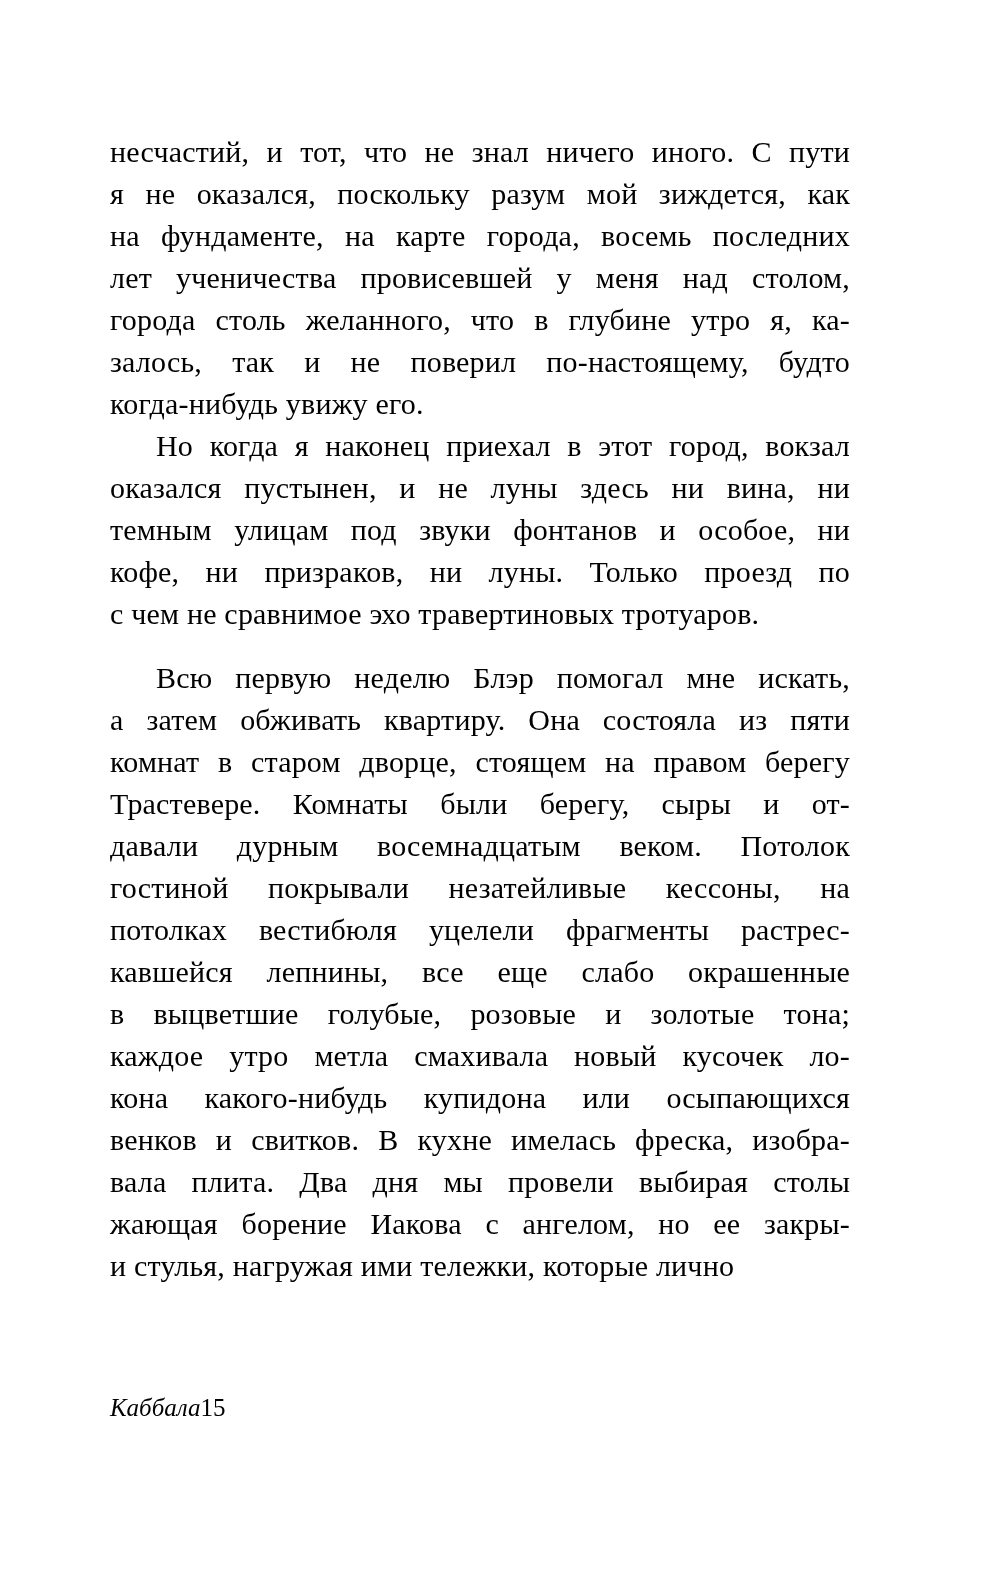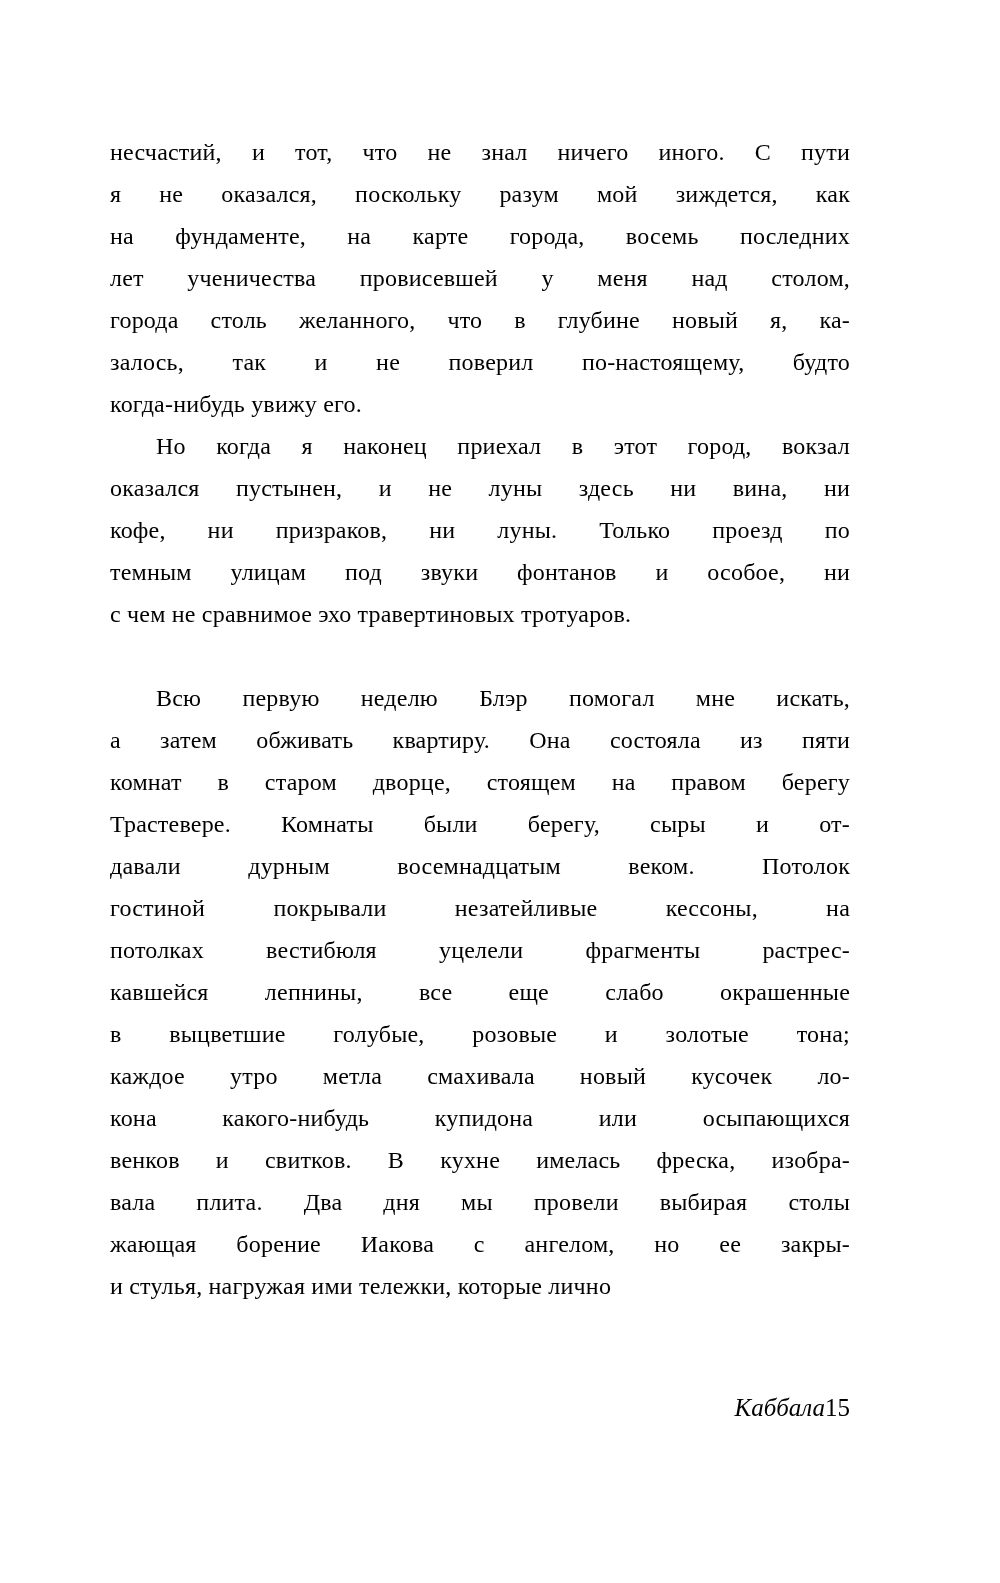--- a/index.html
+++ b/index.html
@@ -18,47 +18,47 @@
   .book-page {
     position: absolute;
     inset: 0;
     background: #ffffff;
   }
   .text-block {
     position: absolute;
     left: 110px;
     top: 131px;
     width: 740px;
-    font-size: 24px;
+    font-size: 30px;
     line-height: 42px;
     letter-spacing: 0.2px;
   }
   .paragraph {
     margin: 0;
   }
   .paragraph.space-before {
-    margin-top: 42px;
+    margin-top: 22px;
   }
   .line {
     text-align: justify;
     text-align-last: justify;
   }
   .line.last {
     text-align-last: left;
   }
   .line.indent {
     padding-left: 46px;
   }
   .footer {
     position: absolute;
     left: 110px;
     top: 1392px;
     width: 740px;
     display: flex;
-    justify-content: flex-end;
+    justify-content: flex-start;
     align-items: baseline;
     font-size: 25px;
     line-height: 32px;
   }
   .running-title {
     font-style: italic;
   }
   .page-number {
     font-style: normal;
   }
@@ -66,29 +66,29 @@
 </head>
 <body>
 
 <div class="book-page">
   <div class="text-block" id="text-block">
       <div class="paragraph">
         <div class="line">несчастий, и тот, что не знал ничего иного. С пути</div>
         <div class="line">я не оказался, поскольку разум мой зиждется, как</div>
         <div class="line">на фундаменте, на карте города, восемь последних</div>
         <div class="line">лет ученичества провисевшей у меня над столом,</div>
-        <div class="line">города столь желанного, что в глубине новый я, ка-</div>
+        <div class="line">города столь желанного, что в глубине утро я, ка-</div>
         <div class="line">залось, так и не поверил по-настоящему, будто</div>
         <div class="line last">когда-нибудь увижу его.</div>
       </div>
       <div class="paragraph">
         <div class="line indent">Но когда я наконец приехал в этот город, вокзал</div>
         <div class="line">оказался пустынен, и не луны здесь ни вина, ни</div>
+        <div class="line">темным улицам под звуки фонтанов и особое, ни</div>
         <div class="line">кофе, ни призраков, ни луны. Только проезд по</div>
-        <div class="line">темным улицам под звуки фонтанов и особое, ни</div>
         <div class="line last">с чем не сравнимое эхо травертиновых тротуаров.</div>
       </div>
       <div class="paragraph space-before">
         <div class="line indent">Всю первую неделю Блэр помогал мне искать,</div>
         <div class="line">а затем обживать квартиру. Она состояла из пяти</div>
         <div class="line">комнат в старом дворце, стоящем на правом берегу</div>
         <div class="line">Трастевере. Комнаты были берегу, сыры и от-</div>
         <div class="line">давали дурным восемнадцатым веком. Потолок</div>
         <div class="line">гостиной покрывали незатейливые кессоны, на</div>
         <div class="line">потолках вестибюля уцелели фрагменты растрес-</div>

